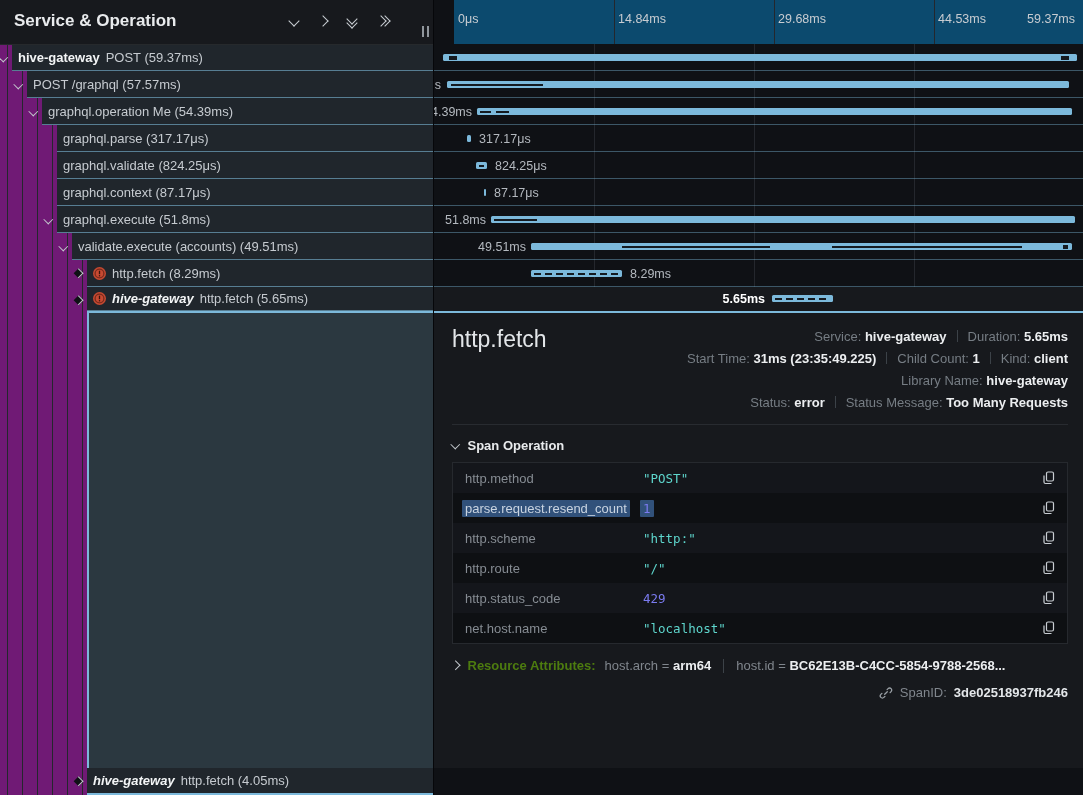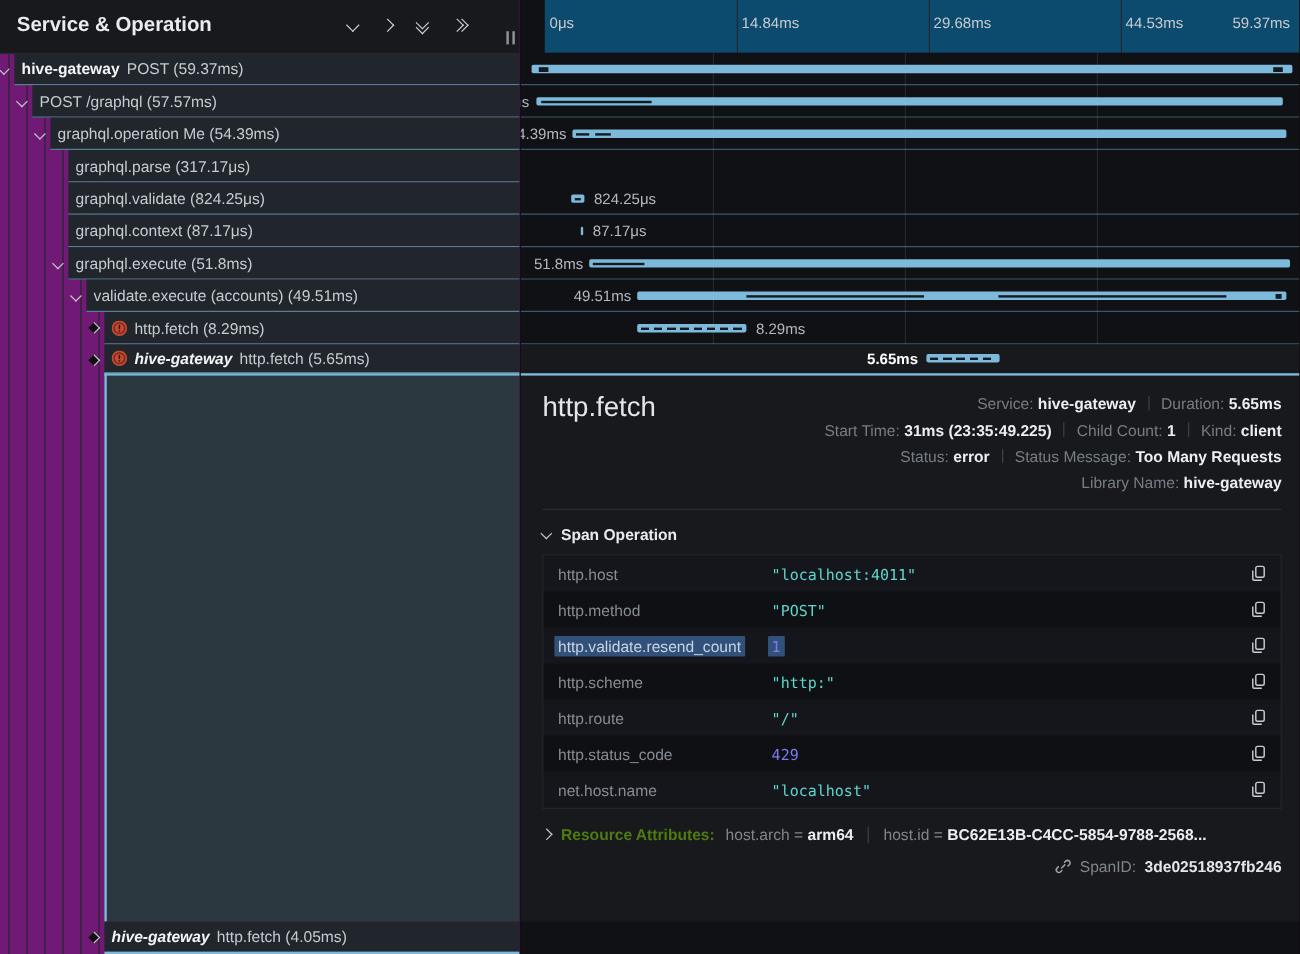--- a/index.html
+++ b/index.html
@@ -74,21 +74,21 @@
   .v-num{color:#7b7bf0;}
   .hl-key{background:#31517a;color:#c9d4e1;padding:1px 3px;margin-left:-3px;border-radius:1px;}
   .hl-val{background:#31517a;padding:1px 3px;margin-left:-3px;border-radius:1px;}
   .copy-btn{flex:0 0 16px;height:16px;cursor:pointer;color:#c9ced3;}
   .res-row{display:flex;align-items:center;gap:9px;margin:14px 15px 0 18px;font-size:13px;white-space:nowrap;overflow:hidden;}
   .res-title{font-weight:700;color:#4d7c0f;}
   .rkey{color:#80868d;}
   .req{color:#80868d;}
   .rval{color:#eceef0;font-weight:700;}
   .rdiv{display:inline-block;border-left:1px solid #3c4248;height:14px;margin:0 3px;}
-  .spanid-row{display:flex;justify-content:flex-end;align-items:flex-start;gap:7px;margin-top:12px;padding-right:15px;font-size:13px;color:#80868d;}
+  .spanid-row{display:flex;justify-content:flex-end;align-items:center;gap:7px;margin-top:12px;padding-right:15px;font-size:13px;color:#80868d;}
   .spanid-val{color:#e4e7ea;font-weight:700;}
 
   .bottom-row{position:absolute;left:0;right:0;top:768px;height:27px;background:#0f1115;border-top:1px solid #26292e;box-sizing:border-box;overflow:hidden;}
 </style>
 </head>
 <body>
 
 <div class="app">
 
   <div class="left">
@@ -212,20 +212,24 @@
           <div class="seg" style="left:4px;width:92px"></div>
         </div>
       </div>
       <div class="tlrow" style="top:54px">
         <span class="blab lft" style="left:38px">54.39ms</span>
         <div class="bar" style="left:43px;width:595px">
           <div class="seg" style="left:3px;width:11px"></div>
             <div class="seg" style="left:19px;width:13px"></div>
         </div>
       </div>
+      <div class="tlrow" style="top:81px">
+        <div class="bar" style="left:33px;width:4px"></div>
+        <span class="blab" style="left:45px">317.17μs</span>
+      </div>
       <div class="tlrow" style="top:108px">
         <div class="bar" style="left:42px;width:11px">
             <div class="seg" style="left:3px;width:5px"></div>
           </div>
         <span class="blab" style="left:61px">824.25μs</span>
       </div>
       <div class="tlrow" style="top:135px">
         <div class="bar" style="left:50px;width:2px"></div>
         <span class="blab" style="left:60px">87.17μs</span>
       </div>
@@ -266,56 +270,48 @@
             <span class="mv">hive-gateway</span><span class="mdiv"></span><span>Duration:</span>
             <span class="mv">5.65ms</span>
           </div>
           <div>
             <span>Start Time:</span>
             <span class="mv">31ms (23:35:49.225)</span><span class="mdiv"></span><span>Child Count:</span>
             <span class="mv">1</span><span class="mdiv"></span><span>Kind:</span>
             <span class="mv">client</span>
           </div>
           <div>
+            <span>Library Name:</span>
+            <span class="mv">hive-gateway</span>
+          </div>
+          <div>
             <span>Status:</span>
             <span class="mv">error</span><span class="mdiv"></span><span>Status Message:</span>
             <span class="mv">Too Many Requests</span>
           </div>
-          <div>
-            <span>Library Name:</span>
-            <span class="mv">hive-gateway</span>
-          </div>
         </div>
       </div>
       <div class="drule"></div>
 
       <div class="sa-head">
         <span class="tchev2"></span>
         <span>Span Operation</span>
       </div>
 
       <div class="attr-table">
         <div class="arow">
-          <span class="akey">http.host</span>
-          <span class="aval v-str">"localhost:4011"</span>
-          <svg class="copy-btn" viewBox="0 0 16 16" fill="none" stroke="currentColor" stroke-width="1.2">
-              <rect x="5.5" y="2" width="7" height="9" rx="1.5"></rect>
-              <path d="M10.5 13.5h-6A1.5 1.5 0 013 12V5.5"></path>
-            </svg>
-        </div>
-        <div class="arow">
           <span class="akey">http.method</span>
           <span class="aval v-str">"POST"</span>
           <svg class="copy-btn" viewBox="0 0 16 16" fill="none" stroke="currentColor" stroke-width="1.2">
               <rect x="5.5" y="2" width="7" height="9" rx="1.5"></rect>
               <path d="M10.5 13.5h-6A1.5 1.5 0 013 12V5.5"></path>
             </svg>
         </div>
         <div class="arow">
-          <span class="akey"><span class="hl-key">http.validate.resend_count</span></span>
+          <span class="akey"><span class="hl-key">parse.request.resend_count</span></span>
           <span class="aval v-num"><span class="hl-val">1</span></span>
           <svg class="copy-btn" viewBox="0 0 16 16" fill="none" stroke="currentColor" stroke-width="1.2">
               <rect x="5.5" y="2" width="7" height="9" rx="1.5"></rect>
               <path d="M10.5 13.5h-6A1.5 1.5 0 013 12V5.5"></path>
             </svg>
         </div>
         <div class="arow">
           <span class="akey">http.scheme</span>
           <span class="aval v-str">"http:"</span>
           <svg class="copy-btn" viewBox="0 0 16 16" fill="none" stroke="currentColor" stroke-width="1.2">

